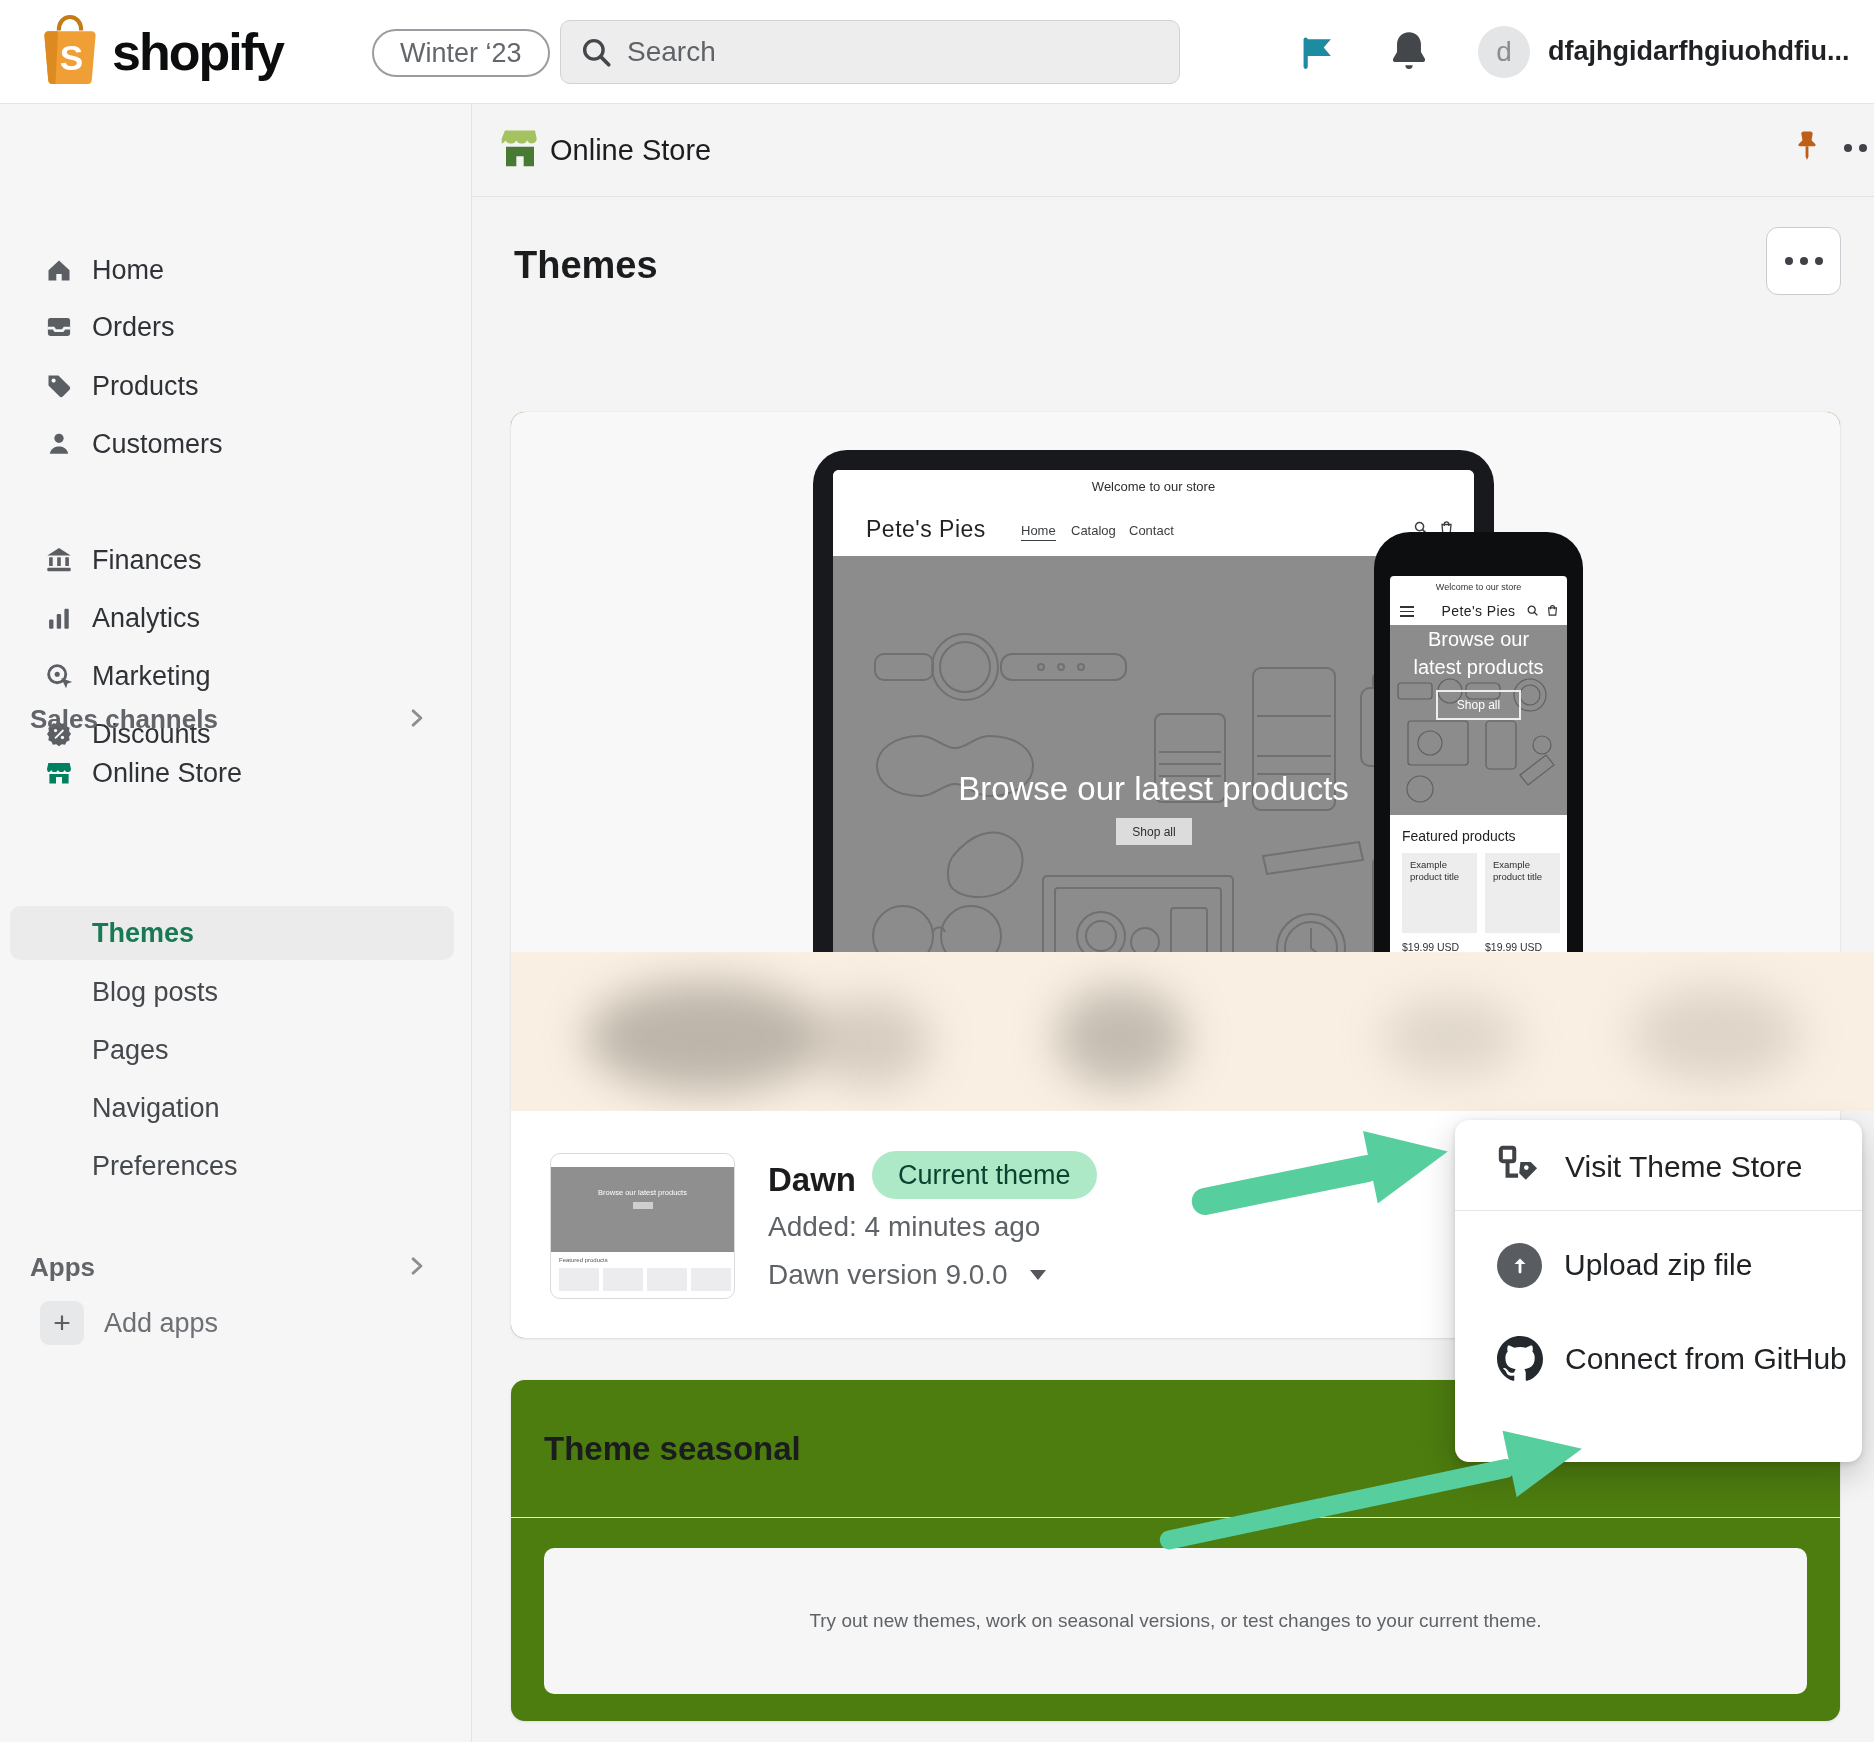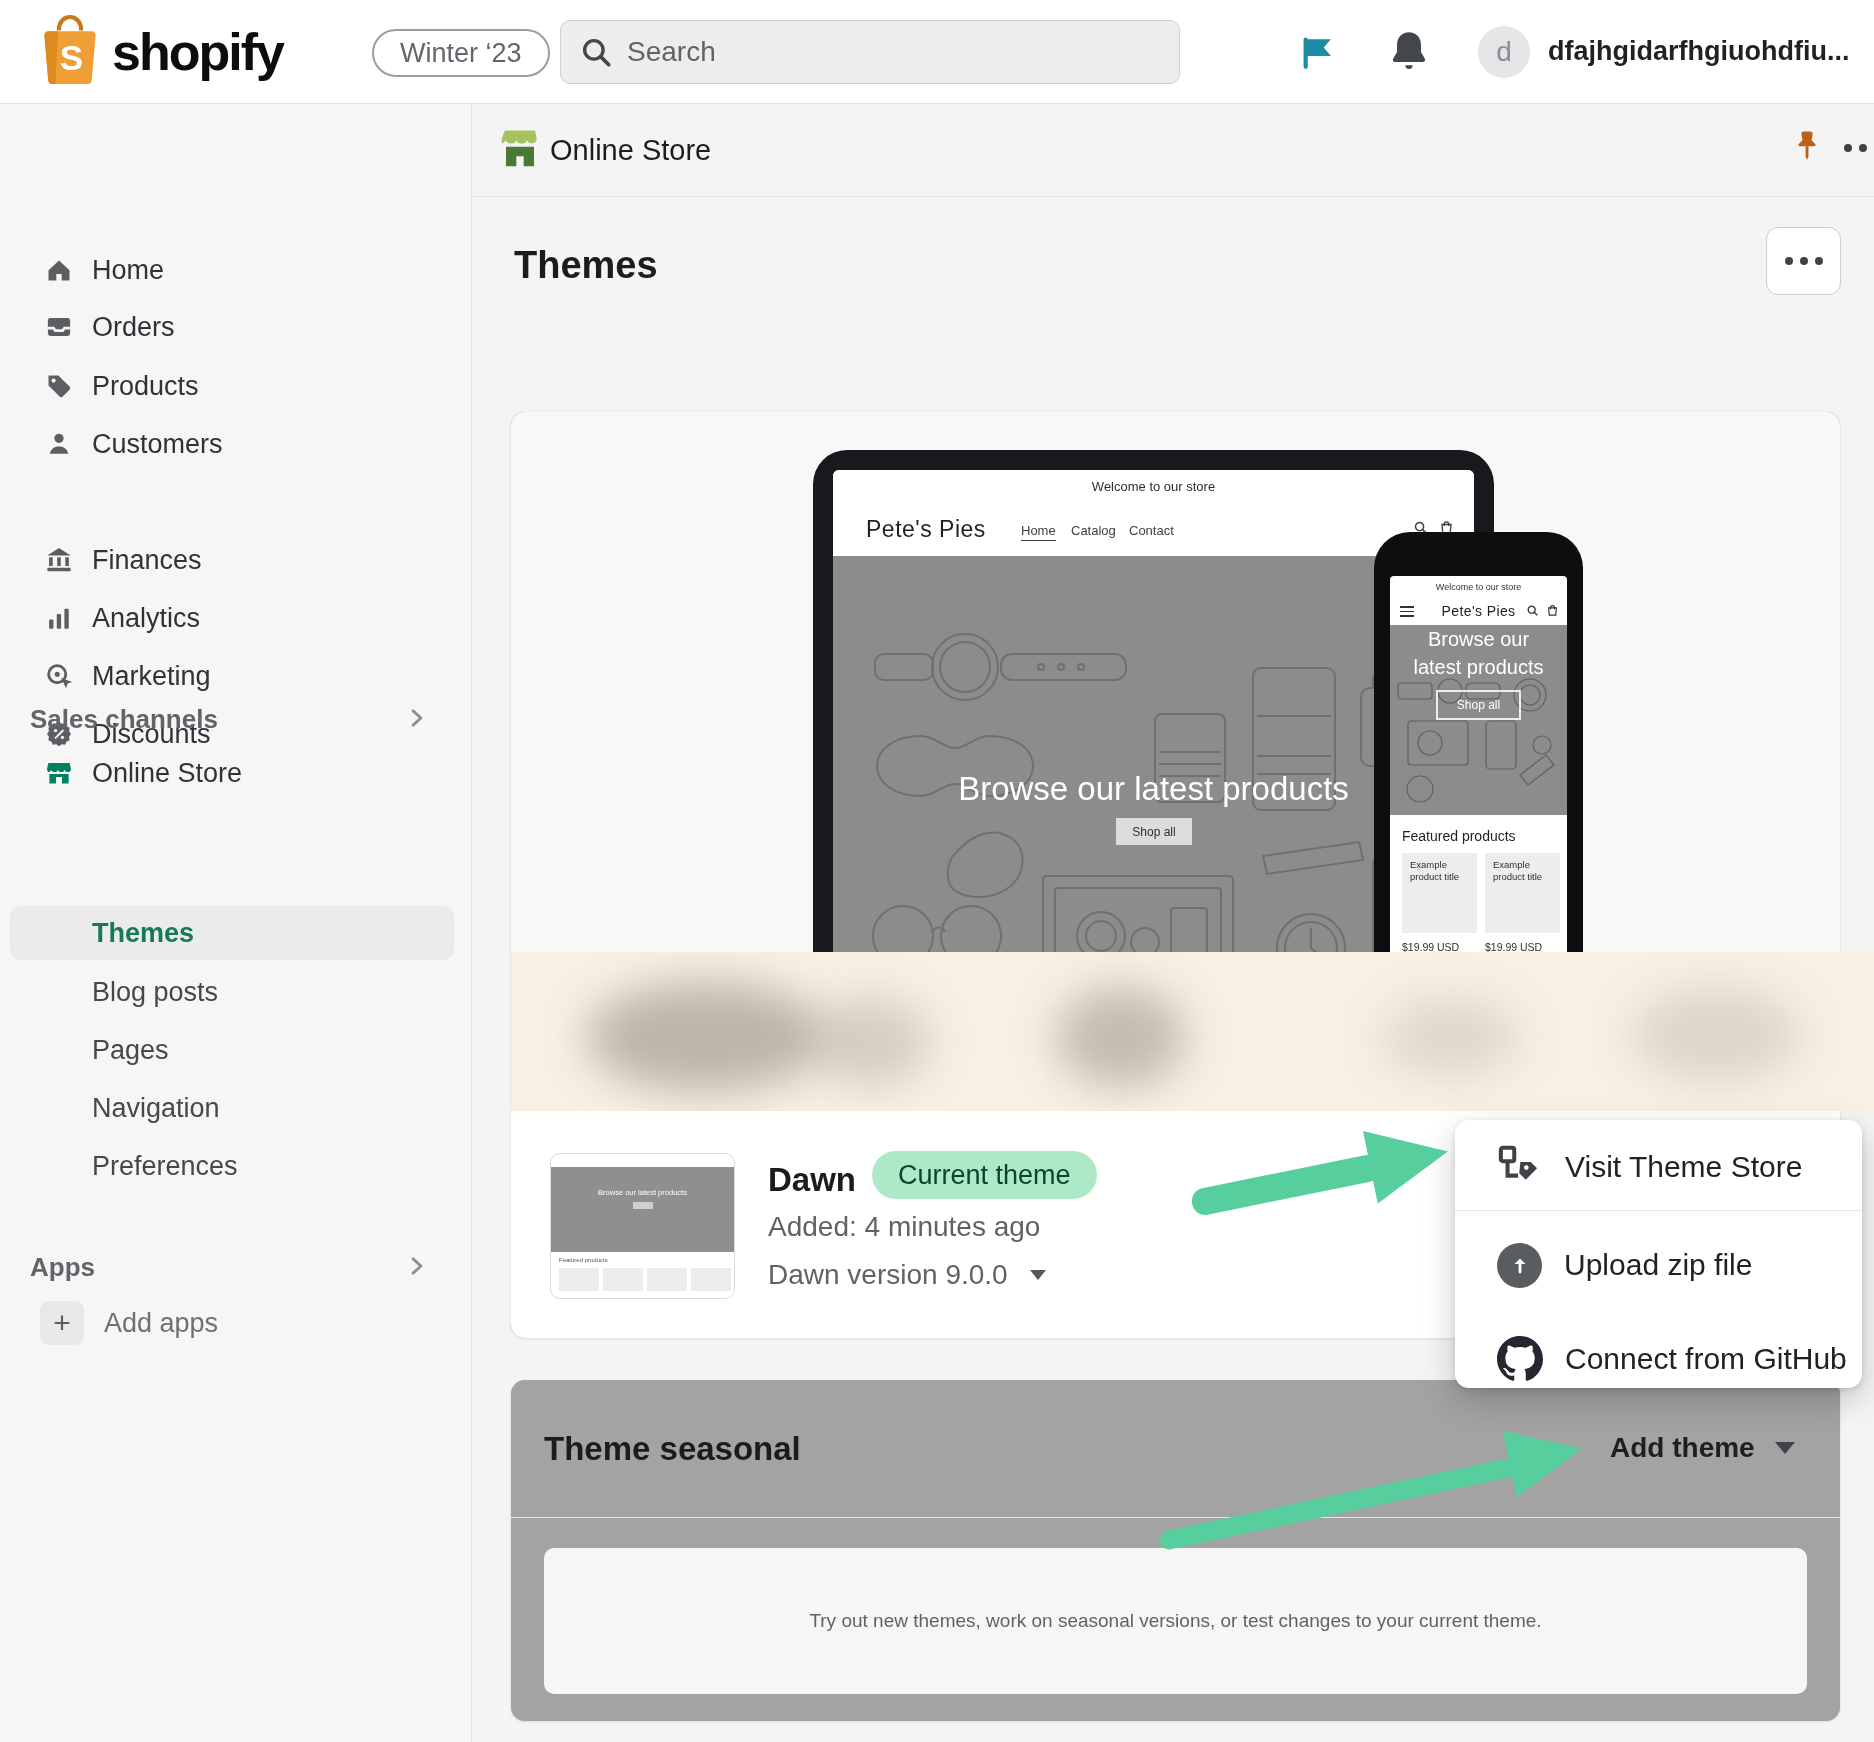--- a/index.html
+++ b/index.html
@@ -39,21 +39,21 @@
   
   .subheader { left:472px; top:104px; width:1402px; height:93px; border-bottom:1px solid #e3e4e6; z-index:5; }
   .subheader-title { left:78px; top:30px; font-size:29px; font-weight:500; color:#1c1d1f; }
   .page-title { left:514px; top:244px; font-size:38px; font-weight:700; color:#1a1c1e; z-index:5; }
   .dots-btn { left:1766px; top:227px; width:75px; height:68px; background:#fff; border:1px solid #c9ccd0; border-radius:12px;
               display:flex; align-items:center; justify-content:center; gap:7px; z-index:5; cursor:pointer; }
   .dot { width:8px; height:8px; border-radius:50%; background:#3f4246; }
   .dots-plain { display:flex; gap:7px; align-items:center; }
 
   
-  .card { background:#a3a3a3; border-radius:14px; box-shadow:0 1px 3px rgba(0,0,0,.09), 0 0 1px rgba(0,0,0,.12); }
+  .card { background:#4d7c0f; border-radius:14px; box-shadow:0 1px 3px rgba(0,0,0,.09), 0 0 1px rgba(0,0,0,.12); }
   .card1 { left:511px; top:412px; width:1329px; height:926px; z-index:1; }
   .preview-area { left:0; top:0; width:1329px; height:699px; background:#f8f8f9; border-radius:14px 14px 0 0; overflow:hidden; }
 
   
   .tablet { left:302px; top:38px; width:681px; height:561px; background:#17191c; border-radius:34px 34px 0 0; }
   .tablet-screen { left:20px; top:20px; width:641px; height:541px; background:#fff; border-radius:6px 6px 0 0; overflow:hidden; }
   .t-announce { left:0; top:0; width:641px; height:32px; background:#fff; display:flex; align-items:center; justify-content:center;
                 font-size:13px; color:#2c2e30; }
   .t-header { left:0; top:32px; width:641px; height:54px; background:#fff; }
   .t-store { left:33px; top:14px; font-size:23px; color:#1f2123; letter-spacing:.5px; }
@@ -96,21 +96,21 @@
   .thumb-feat { left:8px; top:103px; font-size:6px; color:#555; }
   .thumb-sq { top:114px; width:40px; height:23px; background:#ececee; }
   .dawn-name { left:257px; top:50px; font-size:33px; font-weight:700; color:#1a1c1e; }
   .badge-current { left:361px; top:40px; height:48px; padding:0 26px; background:#ade9c6; border-radius:24px;
                    display:flex; align-items:center; font-size:27px; color:#0b4330; }
   .dawn-added { left:257px; top:100px; font-size:28px; color:#5f6367; }
   .dawn-version { left:257px; top:148px; font-size:28px; color:#5f6367; display:flex; align-items:center; gap:22px; cursor:pointer; }
   .caret-sm { width:0; height:0; border-left:8px solid transparent; border-right:8px solid transparent; border-top:10px solid #54575b; }
 
   
-  .dropdown { left:1455px; top:1120px; width:407px; height:268px; background:#fff; border-radius:14px;
+  .dropdown { left:1455px; top:1120px; width:407px; height:342px; background:#fff; border-radius:14px;
               box-shadow:0 12px 34px rgba(0,0,0,.2), 0 2px 6px rgba(0,0,0,.12); z-index:6; }
   .dd-item { position:absolute; left:0; width:407px; height:74px; display:flex; align-items:center; gap:22px; padding-left:42px;
              font-size:30px; color:#202326; cursor:pointer; }
   .dd-divider { position:absolute; left:0; top:90px; width:407px; height:1px; background:#e4e5e7; }
   .up-circle { width:45px; height:45px; border-radius:50%; background:#595d61; display:flex; align-items:center; justify-content:center; }
 
   
   .card2 { left:511px; top:1380px; width:1329px; height:341px; z-index:2; }
   .tl-title { left:33px; top:50px; font-size:33px; font-weight:700; color:#1a1c1e; }
   .add-theme { left:1085px; top:52px; display:flex; align-items:center; gap:20px; font-size:28px; font-weight:700; color:#1d2023; cursor:pointer;margin-left:14px; }

